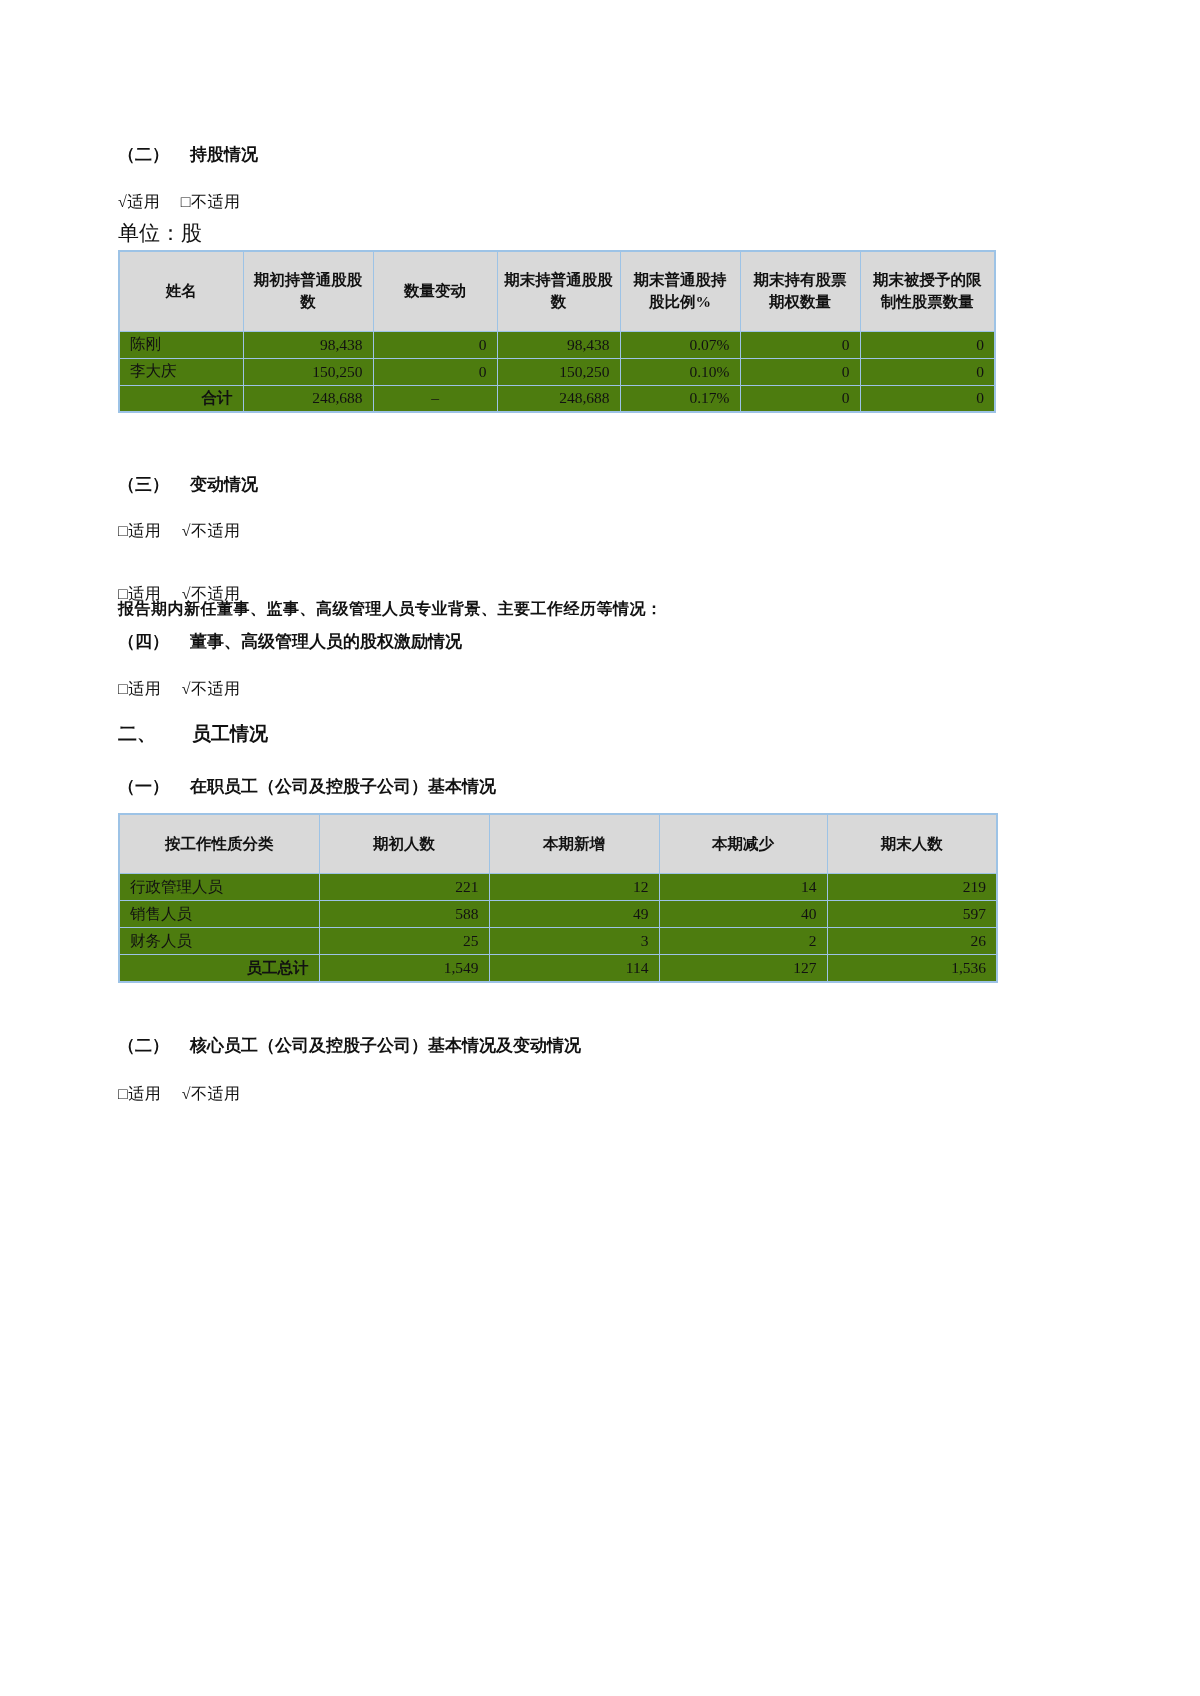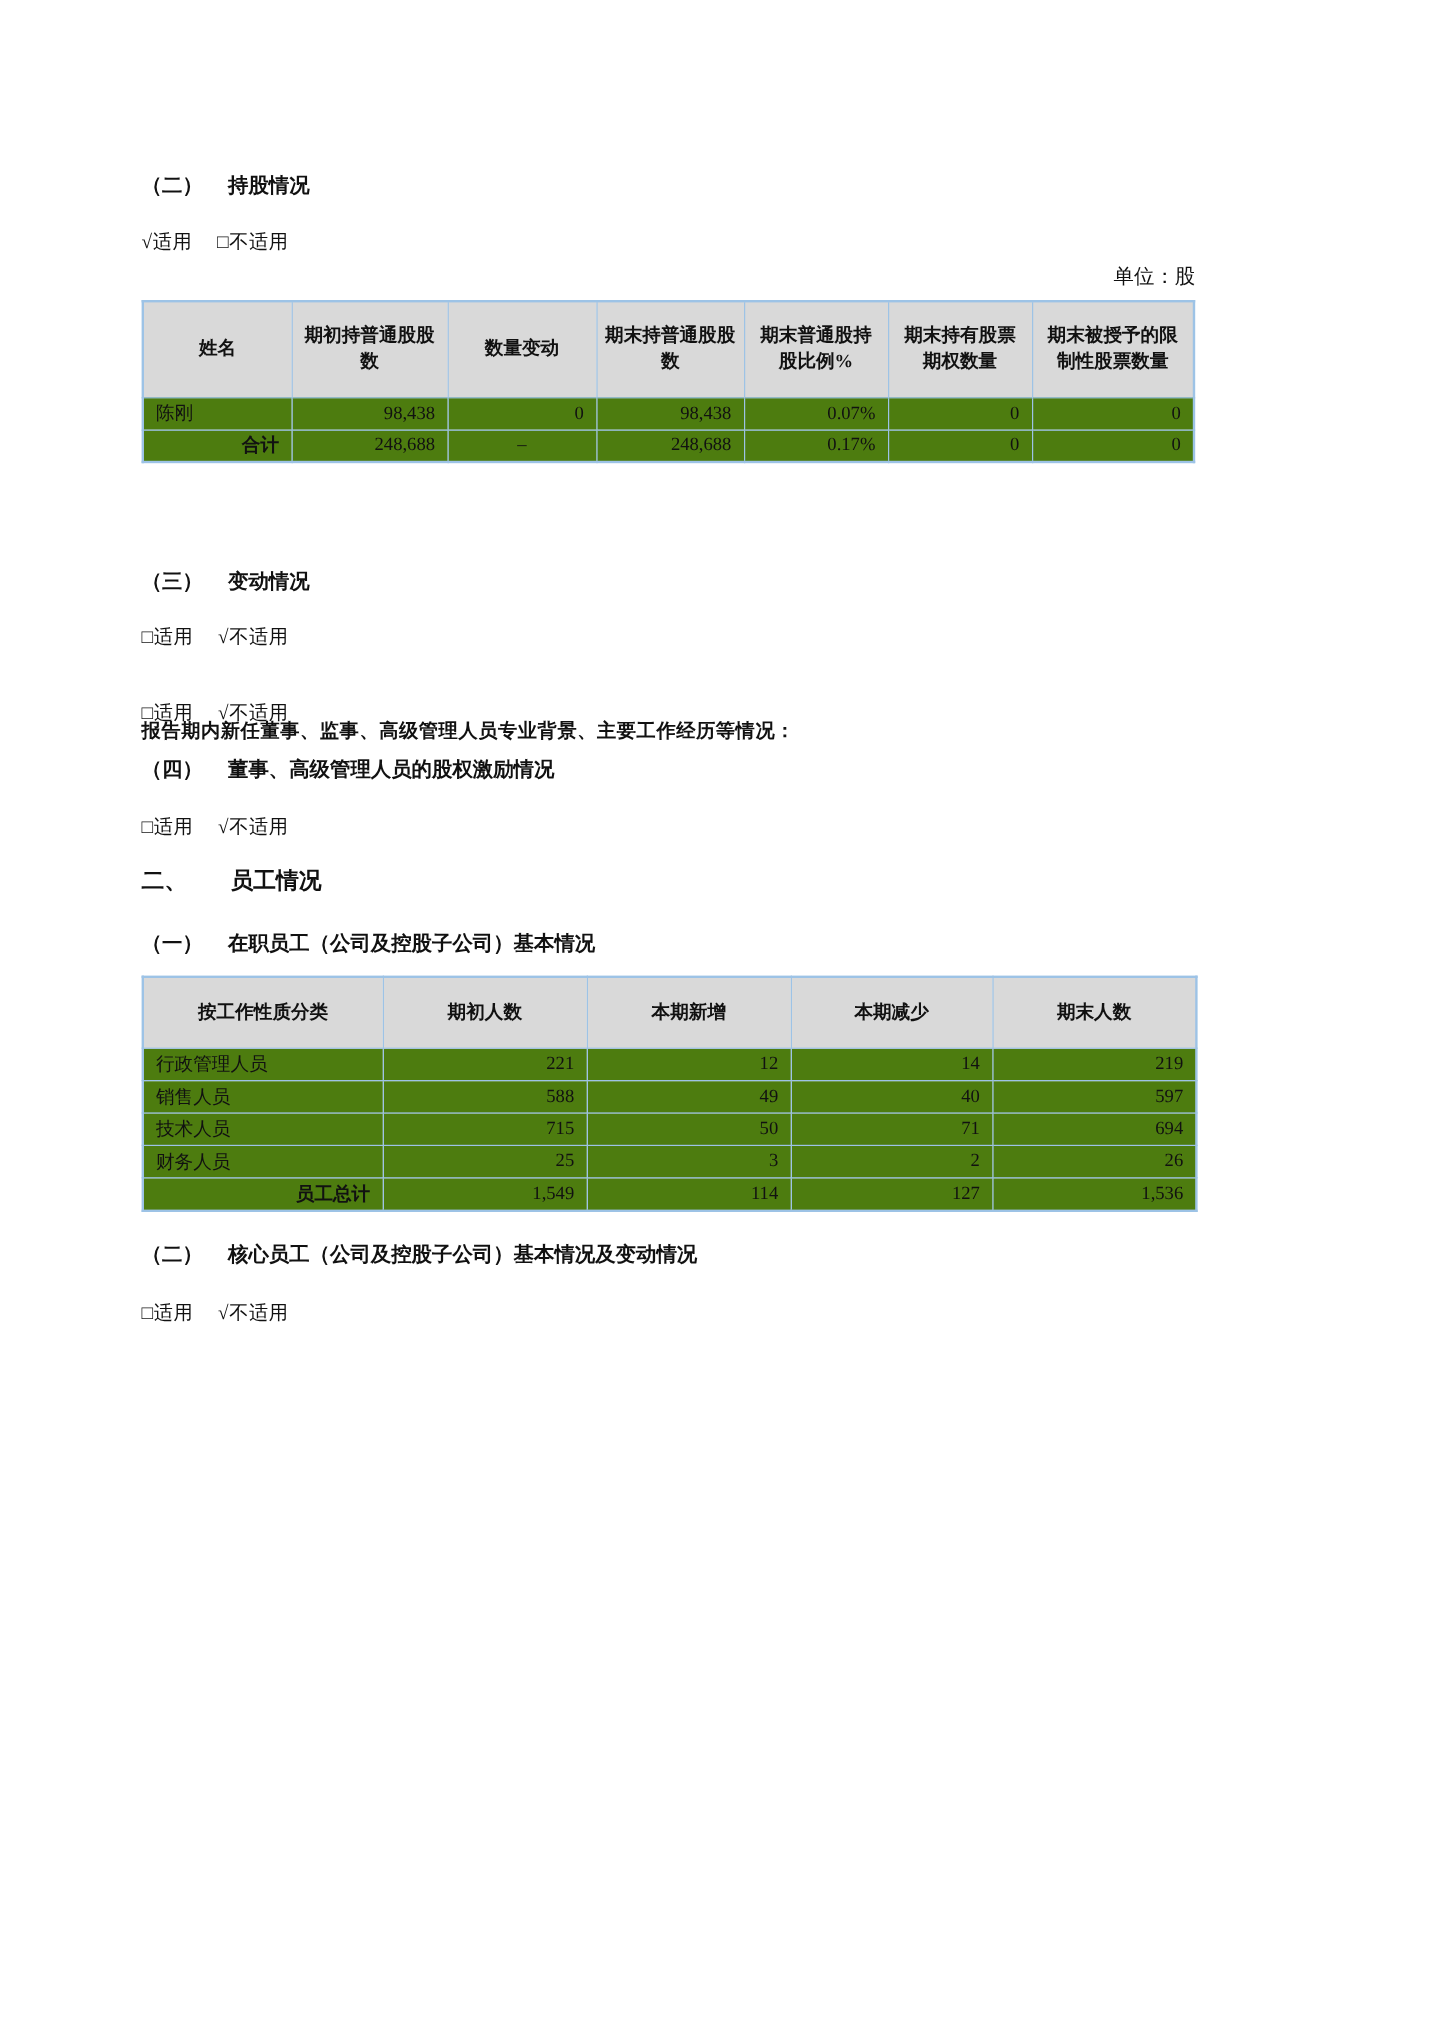--- a/index.html
+++ b/index.html
@@ -18,21 +18,21 @@
   .heading { font-weight:bold; font-size:17px; display:flex; }
   .heading .num { width:72px; flex:0 0 auto; }
   .heading.big { font-size:19px; }
   .heading.big .num { width:74px; }
 
   .appline { font-size:16px; letter-spacing:0.5px; }
   .appline .opt2 { margin-left:16px; }
 
   .note-bold { font-size:16px; font-weight:bold; letter-spacing:0.5px; }
 
-  .unit-note { text-align:right; font-size:17px; }
+  .unit-note { text-align:left; font-size:21px; }
 
   table { border-collapse:collapse; width:878px; table-layout:fixed; }
   table, th, td { border:1px solid #9DC3E6; }
   table { border:2px solid #9DC3E6; }
   th {
     background:#D9D9D9;
     font-weight:bold;
     text-align:center;
     vertical-align:middle;
     font-size:15.5px;
@@ -94,20 +94,29 @@
     <tr>
       <td class="name">陈刚</td>
       <td class="num">98,438</td>
       <td class="num">0</td>
       <td class="num">98,438</td>
       <td class="num">0.07%</td>
       <td class="num">0</td>
       <td class="num">0</td>
     </tr>
     <tr>
+      <td class="name">李大庆</td>
+      <td class="num">150,250</td>
+      <td class="num">0</td>
+      <td class="num">150,250</td>
+      <td class="num">0.10%</td>
+      <td class="num">0</td>
+      <td class="num">0</td>
+    </tr>
+    <tr>
       <td class="total">合计</td>
       <td class="num">248,688</td>
       <td class="ctr">–</td>
       <td class="num">248,688</td>
       <td class="num">0.17%</td>
       <td class="num">0</td>
       <td class="num">0</td>
     </tr>
   </tbody>
     </table>
@@ -173,27 +182,20 @@
       <td class="num">219</td>
     </tr>
     <tr>
       <td class="name">销售人员</td>
       <td class="num">588</td>
       <td class="num">49</td>
       <td class="num">40</td>
       <td class="num">597</td>
     </tr>
     <tr>
-      <td class="name">技术人员</td>
-      <td class="num">715</td>
-      <td class="num">50</td>
-      <td class="num">71</td>
-      <td class="num">694</td>
-    </tr>
-    <tr>
       <td class="name">财务人员</td>
       <td class="num">25</td>
       <td class="num">3</td>
       <td class="num">2</td>
       <td class="num">26</td>
     </tr>
     <tr>
       <td class="total">员工总计</td>
       <td class="num">1,549</td>
       <td class="num">114</td>

